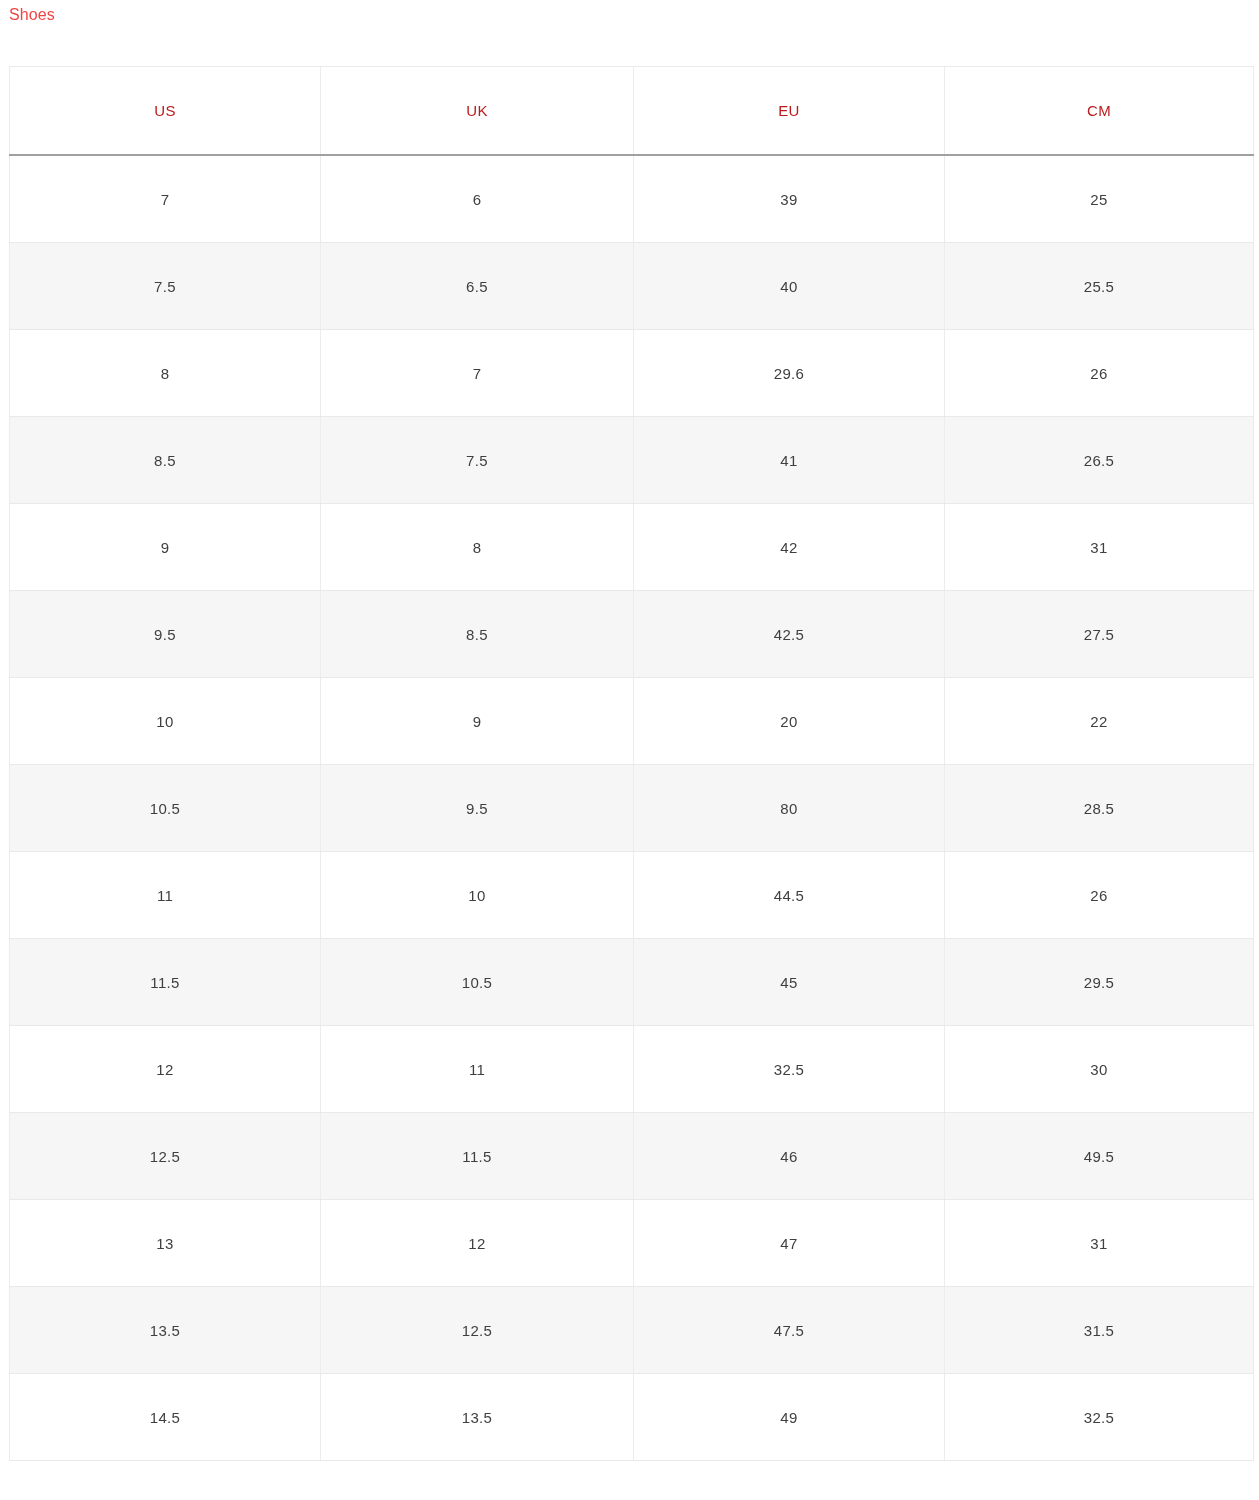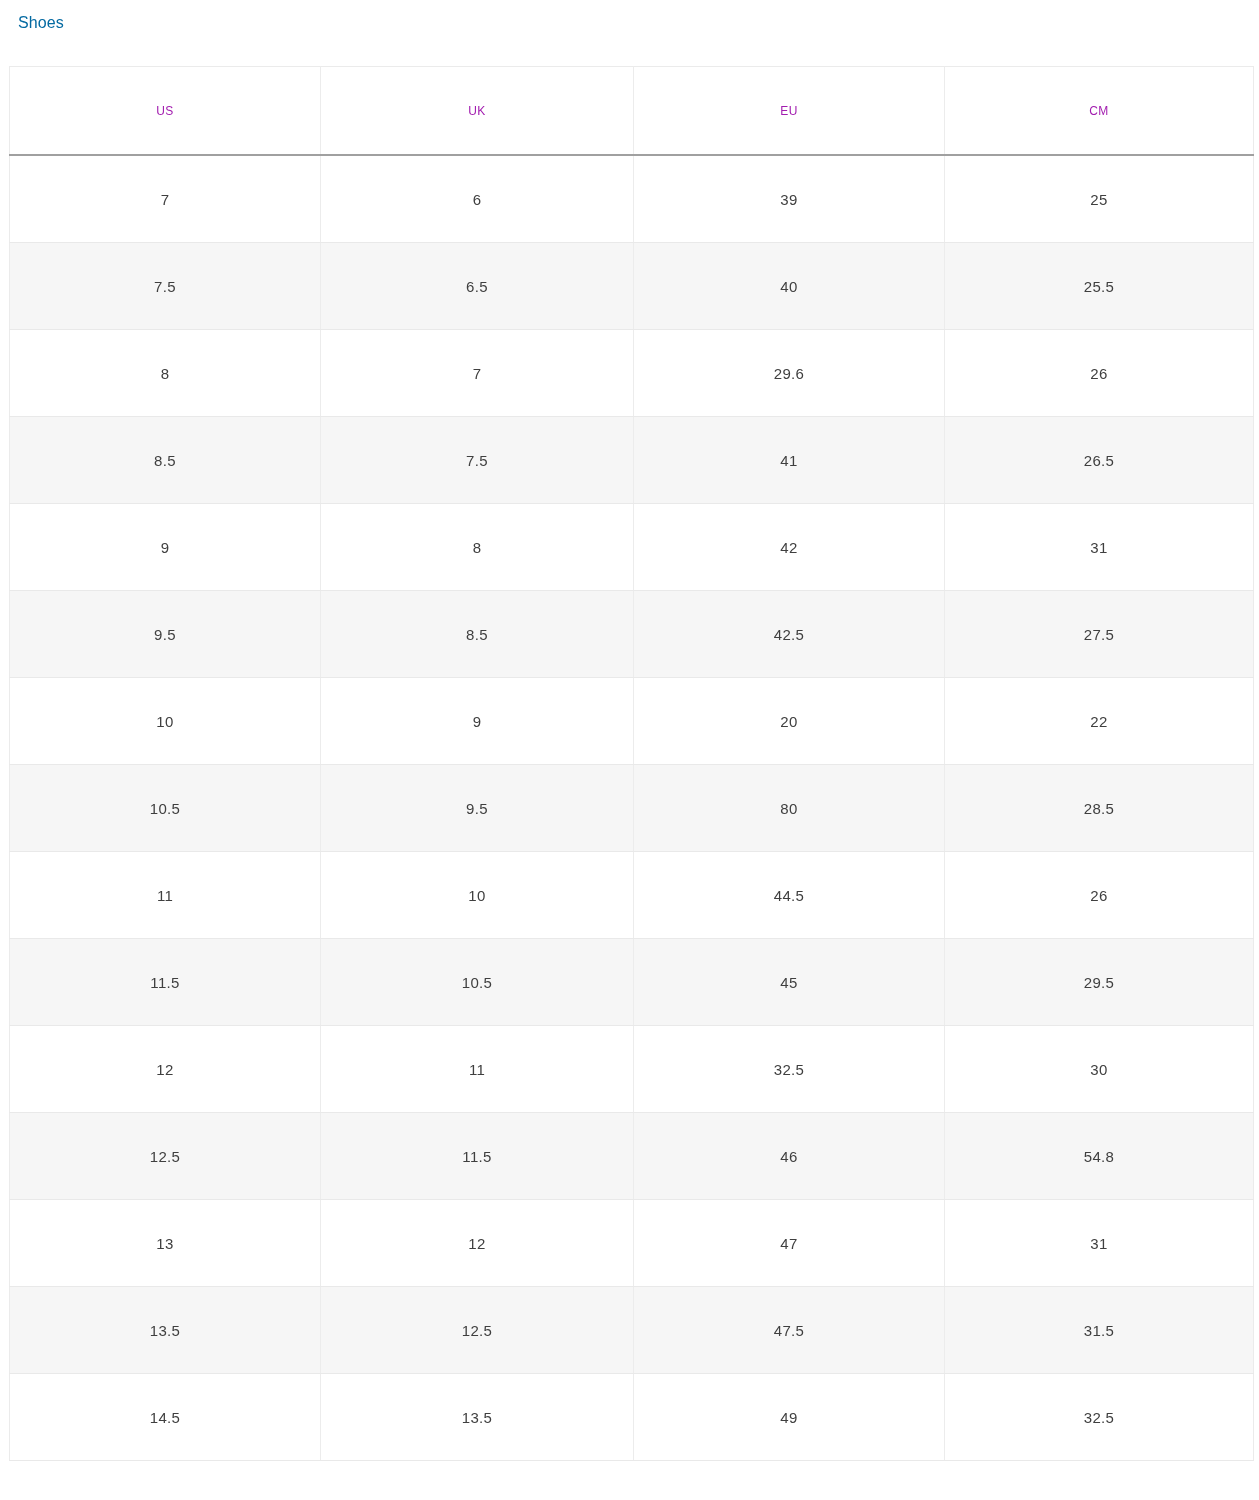--- a/index.html
+++ b/index.html
@@ -16,27 +16,26 @@
   }
   .page {
     position: relative;
     width: 1259px;
     height: 1500px;
     box-sizing: border-box;
   }
   .page-title {
     position: absolute;
     left: 9px;
-    top: 12px;
+    top: 4px;
     font-size: 16px;
     line-height: 22px;
-    color: #0369a1;
+    color: #ef4444;
     letter-spacing: 0.1px;
     white-space: nowrap;
-    margin-left: 9px;
   }
   .size-table-wrap {
     position: absolute;
     left: 9px;
     top: 66px;
     width: 1244px;
   }
   table.size-table {
     border-collapse: collapse;
     table-layout: fixed;
@@ -45,23 +44,23 @@
     border-left: 1px solid #ebebeb;
     border-right: 1px solid #ebebeb;
   }
   table.size-table col.c1 { width: 311px; }
   table.size-table col.c2 { width: 313px; }
   table.size-table col.c3 { width: 311px; }
   table.size-table col.c4 { width: 309px; }
 
   table.size-table thead th {
     height: 85px;
-    font-size: 12px;
+    font-size: 15px;
     font-weight: normal;
-    color: #a21caf;
+    color: #b91c1c;
     text-align: center;
     vertical-align: middle;
     border-right: 1px solid #ececec;
     border-bottom: 2px solid #a0a0a0;
     background: #ffffff;
     letter-spacing: 0.3px;
   }
   table.size-table thead th:last-child {
     border-right: none;
   }
@@ -173,21 +172,21 @@
         <tr>
           <td>12</td>
           <td>11</td>
           <td>32.5</td>
           <td>30</td>
         </tr>
         <tr>
           <td>12.5</td>
           <td>11.5</td>
           <td>46</td>
-          <td>54.8</td>
+          <td>49.5</td>
         </tr>
         <tr>
           <td>13</td>
           <td>12</td>
           <td>47</td>
           <td>31</td>
         </tr>
         <tr>
           <td>13.5</td>
           <td>12.5</td>

